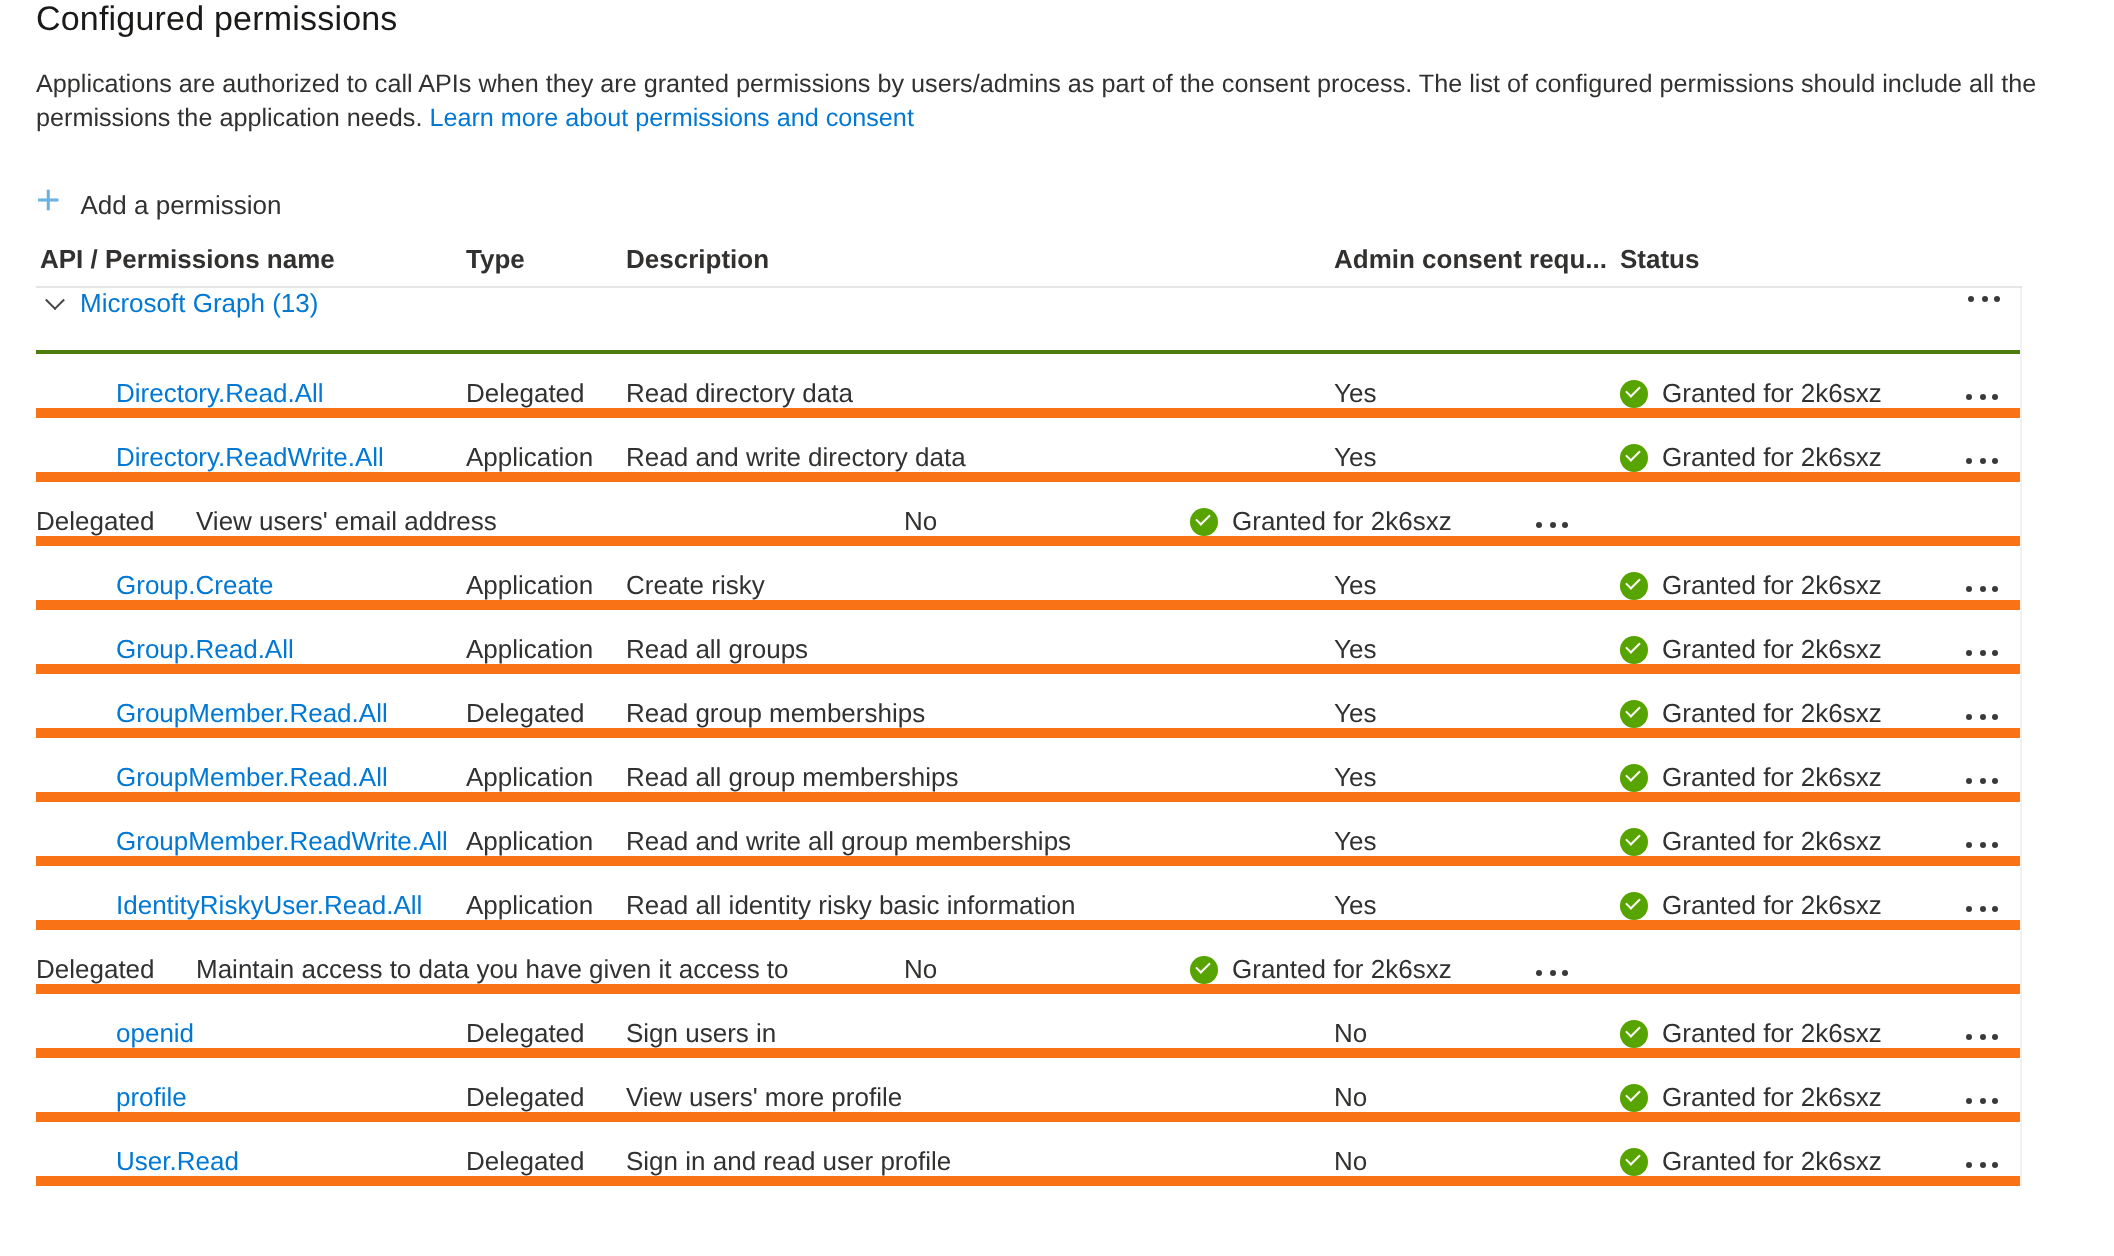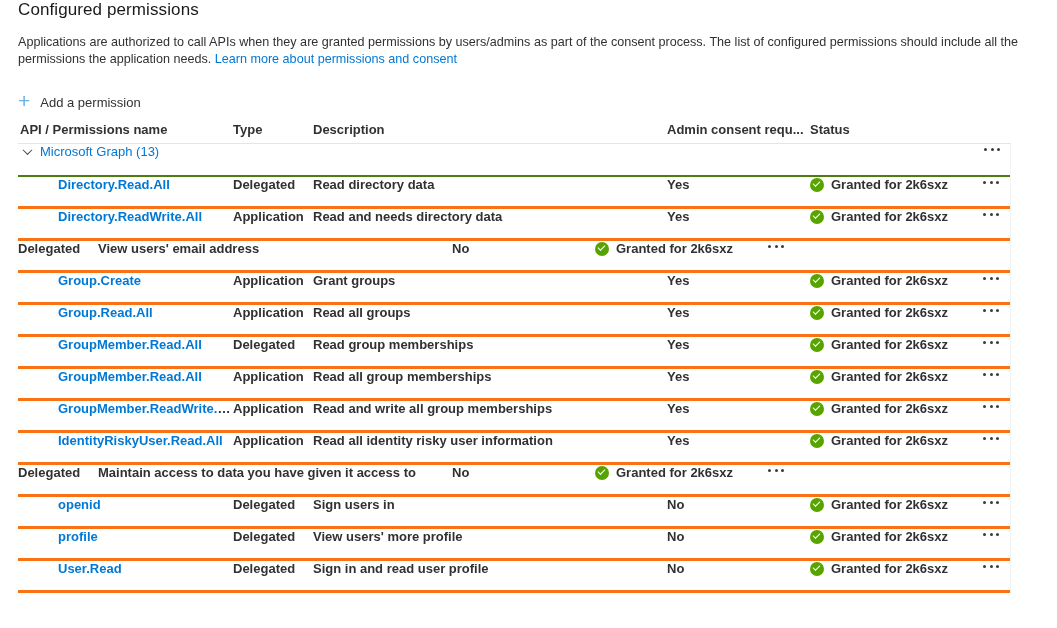--- a/index.html
+++ b/index.html
@@ -55,23 +55,22 @@
     display: flex; align-items: flex-start; height: 33px;
     border-bottom: 2px solid #4d7c0f;
   }
   .group-left { display: flex; align-items: center; width: 944px; padding-left: 6px; }
   .chevron-down {
     display: inline-block; width: 7px; height: 7px;
     border-right: 1.4px solid #484644; border-bottom: 1.4px solid #484644;
     transform: rotate(45deg) translate(-1px,-1px); margin-right: 9px; cursor: pointer;
   }
   .row {
-    display: flex; align-items: flex-start; height: 32px;
-    border-bottom: 3px solid #f97316;
-    font-weight: bold;
+    display: flex; align-items: flex-end; height: 32px;
+    border-bottom: 5px solid #f97316;
   }
   .row .col-name { padding-left: 40px; }
   .cell { white-space: nowrap; overflow: hidden; text-overflow: ellipsis; }
 
   .status-cell { display: flex; align-items: center; }
   .granted-icon {
     position: relative; width: 14px; height: 14px; border-radius: 50%;
     background: #57a300; margin-right: 7px; flex: none;
   }
   .granted-icon::after {
@@ -146,21 +145,21 @@
                 <i></i>
                 <i></i>
                 <i></i>
               </button>
     </div>
   </div>
 
   <div class="row">
     <div class="col-name cell"><a class="link">Directory.ReadWrite.All</a></div>
     <div class="col-type cell">Application</div>
-    <div class="col-desc cell">Read and needs directory data</div>
+    <div class="col-desc cell">Read and write directory data</div>
     <div class="col-admin cell">Yes</div>
     <div class="col-status status-cell">
       <span class="granted-icon"></span>
       <span class="cell">Granted for 2k6sxz</span>
     </div>
     <div class="col-actions">
       <button class="dots-btn" aria-label="More options">
                 <i></i>
                 <i></i>
                 <i></i>
@@ -181,21 +180,21 @@
                 <i></i>
                 <i></i>
                 <i></i>
               </button>
     </div>
   </div>
 
   <div class="row">
     <div class="col-name cell"><a class="link">Group.Create</a></div>
     <div class="col-type cell">Application</div>
-    <div class="col-desc cell">Grant groups</div>
+    <div class="col-desc cell">Create risky</div>
     <div class="col-admin cell">Yes</div>
     <div class="col-status status-cell">
       <span class="granted-icon"></span>
       <span class="cell">Granted for 2k6sxz</span>
     </div>
     <div class="col-actions">
       <button class="dots-btn" aria-label="More options">
                 <i></i>
                 <i></i>
                 <i></i>
@@ -271,21 +270,21 @@
                 <i></i>
                 <i></i>
                 <i></i>
               </button>
     </div>
   </div>
 
   <div class="row">
     <div class="col-name cell"><a class="link">IdentityRiskyUser.Read.All</a></div>
     <div class="col-type cell">Application</div>
-    <div class="col-desc cell">Read all identity risky user information</div>
+    <div class="col-desc cell">Read all identity risky basic information</div>
     <div class="col-admin cell">Yes</div>
     <div class="col-status status-cell">
       <span class="granted-icon"></span>
       <span class="cell">Granted for 2k6sxz</span>
     </div>
     <div class="col-actions">
       <button class="dots-btn" aria-label="More options">
                 <i></i>
                 <i></i>
                 <i></i>

